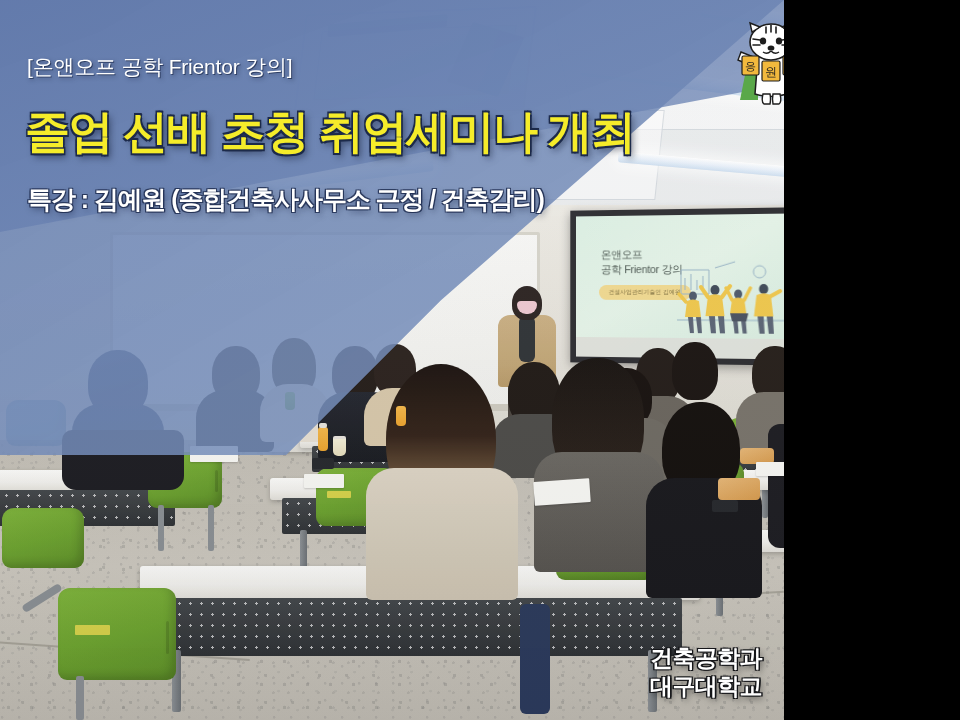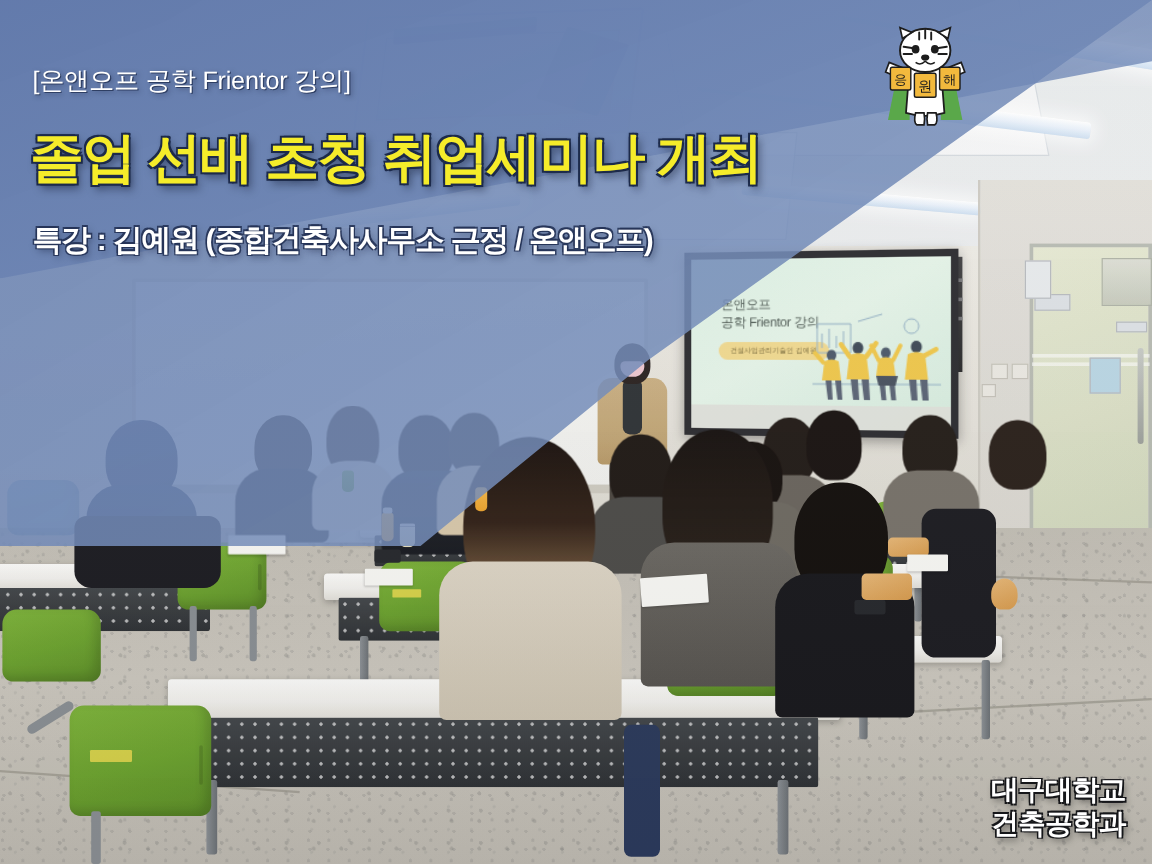--- a/index.html
+++ b/index.html
@@ -1,21 +1,21 @@
 <!DOCTYPE html>
 <html><head>
 <meta charset="utf-8">
 <style>
   * { margin:0; padding:0; box-sizing:border-box; }
   html, body { width:960px; height:720px; overflow:hidden; background:#000; }
   body { font-family:"Liberation Sans", sans-serif; }
 
   #poster {
     position:relative;
-    width:960px; height:720px;
+    width:784px; height:720px;
     overflow:hidden;
     background:#cfc9bd;
   }
 
   
   .photo { position:absolute; inset:0; overflow:hidden; }
 
   
   .ceiling {
     position:absolute; left:0; top:0; width:960px; height:240px;
@@ -562,25 +562,25 @@
     <div class="paper" style="left:304px;top:474px;width:40px;height:14px"></div>
 
     <div style="position:absolute;inset:0;background:linear-gradient(180deg,rgba(255,250,240,.05),rgba(40,40,50,.07));pointer-events:none"></div>
   </div>
 
   <div class="overlay-blue"></div>
   <div class="overlay-top"></div>
 
   <div class="eyebrow">[온앤오프 공학 Frientor 강의]</div>
   <div class="headline">졸업 선배 초청 취업세미나 개최</div>
-  <div class="subline l1">특강 : 김예원 (종합건축사사무소 근정 / 온앤오프)</div>
+  <div class="subline l1">특강 : 김예원 (종합건축사사무소 근정 / 건축감리)</div>
 
   <div class="dept">
+    <div>건축공학과</div>
     <div>대구대학교</div>
-    <div>건축공학과</div>
   </div>
 
   <svg class="mascot" viewBox="0 0 86 92">
 
     <path d="M20 44 L12 84 L30 84 L30 48 Z" fill="#5aa84a"></path>
     <path d="M66 44 L74 84 L56 84 L56 48 Z" fill="#5aa84a"></path>
 
     <path d="M28 42 L13 36 L10 44 L26 51 Z" fill="#ffffff" stroke="#1d1d1d" stroke-width="1.4"></path>
     <path d="M58 42 L73 36 L76 44 L60 51 Z" fill="#ffffff" stroke="#1d1d1d" stroke-width="1.4"></path>
 

